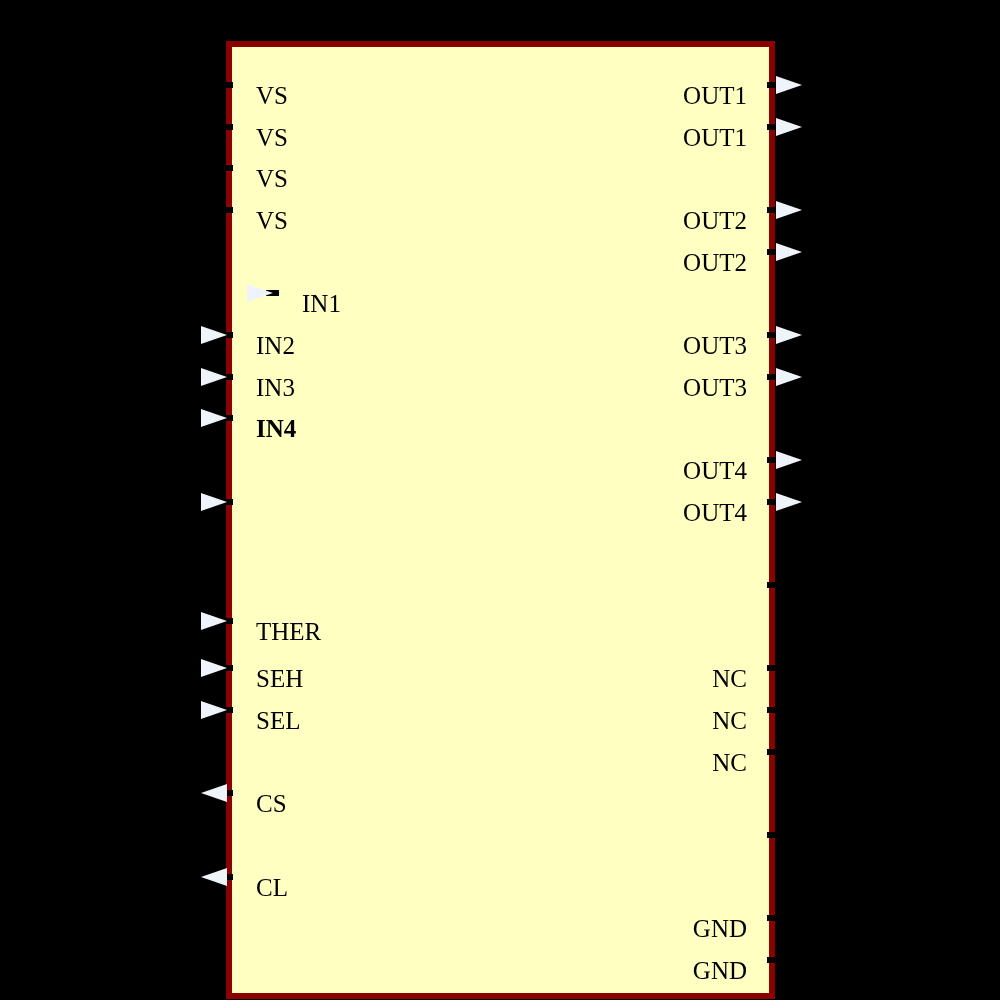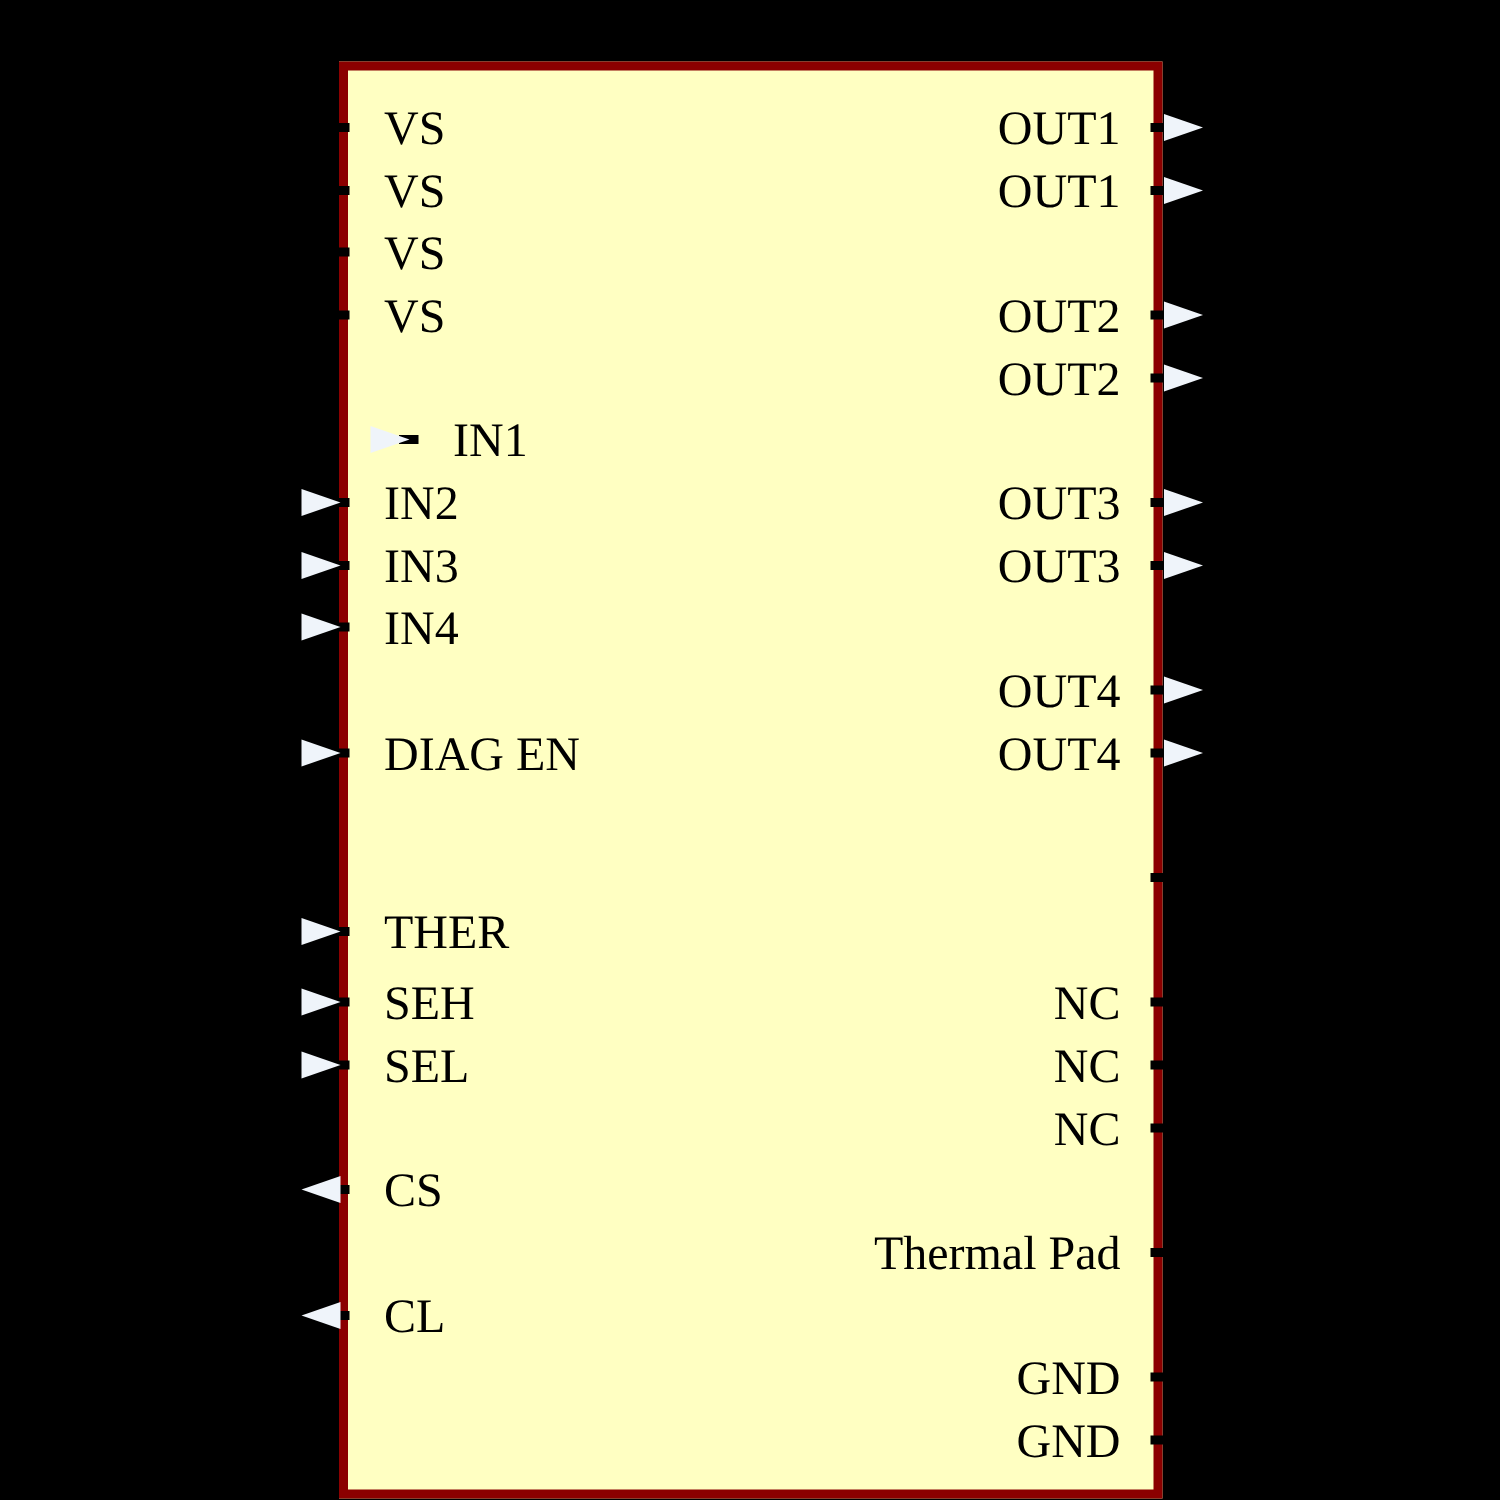--- a/index.html
+++ b/index.html
@@ -45,24 +45,24 @@
     border-bottom: 9px solid transparent;
     border-left: 26px solid var(--arrow, #EFF4FA);
   }
   .arrow-l {
     border-top: 9px solid transparent;
     border-bottom: 9px solid transparent;
     border-right: 26px solid var(--arrow, #EFF4FA);
   }
   .lbl {
     position: absolute;
-    top: 0;
+    top: 11px;
     height: 42px;
     line-height: 42px;
-    font-size: 32px;
+    font-size: 25px;
     color: var(--text, #000);
     white-space: pre;
   }
   .lbl.right { text-align: right; }
   .overline {
     display: inline-block;
     line-height: 36px;
     border-top: 4px solid var(--text, #000);
     padding: 2px 2px 0 2px;
   }
@@ -100,26 +100,25 @@
         <div class="lbl" style="left: 256px;">IN2</div>
       </div>
       <div class="pin" style="top: 355.69px; text-decoration: underline;">
         <div class="tick" style="left: 220px;"></div>
         <div class="arrow arrow-r" style="left: 201px;"></div>
         <div class="lbl" style="left: 256px;">IN3</div>
       </div>
       <div class="pin" style="top: 397.36px;">
         <div class="tick" style="left: 220px;"></div>
         <div class="arrow arrow-r" style="left: 201px;"></div>
-        <div class="lbl" style="left: 256px;">IN4</div>
+        <div class="lbl" style="left: 256px; font-weight: bold;">IN4</div>
       </div>
       <div class="pin" style="top: 480.7px;">
         <div class="tick" style="left: 220px;"></div>
         <div class="arrow arrow-r" style="left: 201px;"></div>
-        <div class="lbl" style="left: 256px;">DIAG EN</div>
       </div>
       <div class="pin" style="top: 564.04px; margin-top: 36px;">
         <div class="tick" style="left: 220px;"></div>
         <div class="arrow arrow-r" style="left: 201px;"></div>
         <div class="lbl" style="left: 256px;">THER</div>
       </div>
       <div class="pin" style="top: 647.38px;">
         <div class="tick" style="left: 220px;"></div>
         <div class="arrow arrow-r" style="left: 201px;"></div>
         <div class="lbl" style="left: 256px;">SEH</div>
@@ -189,21 +188,20 @@
       <div class="pin" style="top: 689.05px;">
         <div class="tick" style="left: 767px;"></div>
         <div class="lbl right" style="right: 253px;">NC</div>
       </div>
       <div class="pin" style="top: 730.72px;">
         <div class="tick" style="left: 767px;"></div>
         <div class="lbl right" style="right: 253px;">NC</div>
       </div>
       <div class="pin" style="top: 814.06px;">
         <div class="tick" style="left: 767px;"></div>
-        <div class="lbl right" style="right: 253px;">Thermal Pad</div>
       </div>
       <div class="pin" style="top: 897.4px;">
         <div class="tick" style="left: 767px;"></div>
         <div class="lbl right" style="right: 253px;">GND</div>
       </div>
       <div class="pin" style="top: 939.07px;">
         <div class="tick" style="left: 767px;"></div>
         <div class="lbl right" style="right: 253px;">GND</div>
       </div>
     </div>

